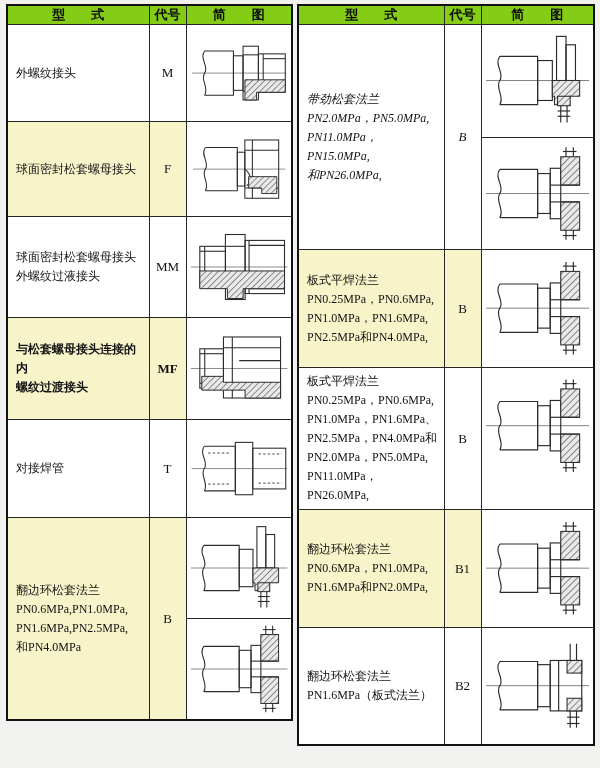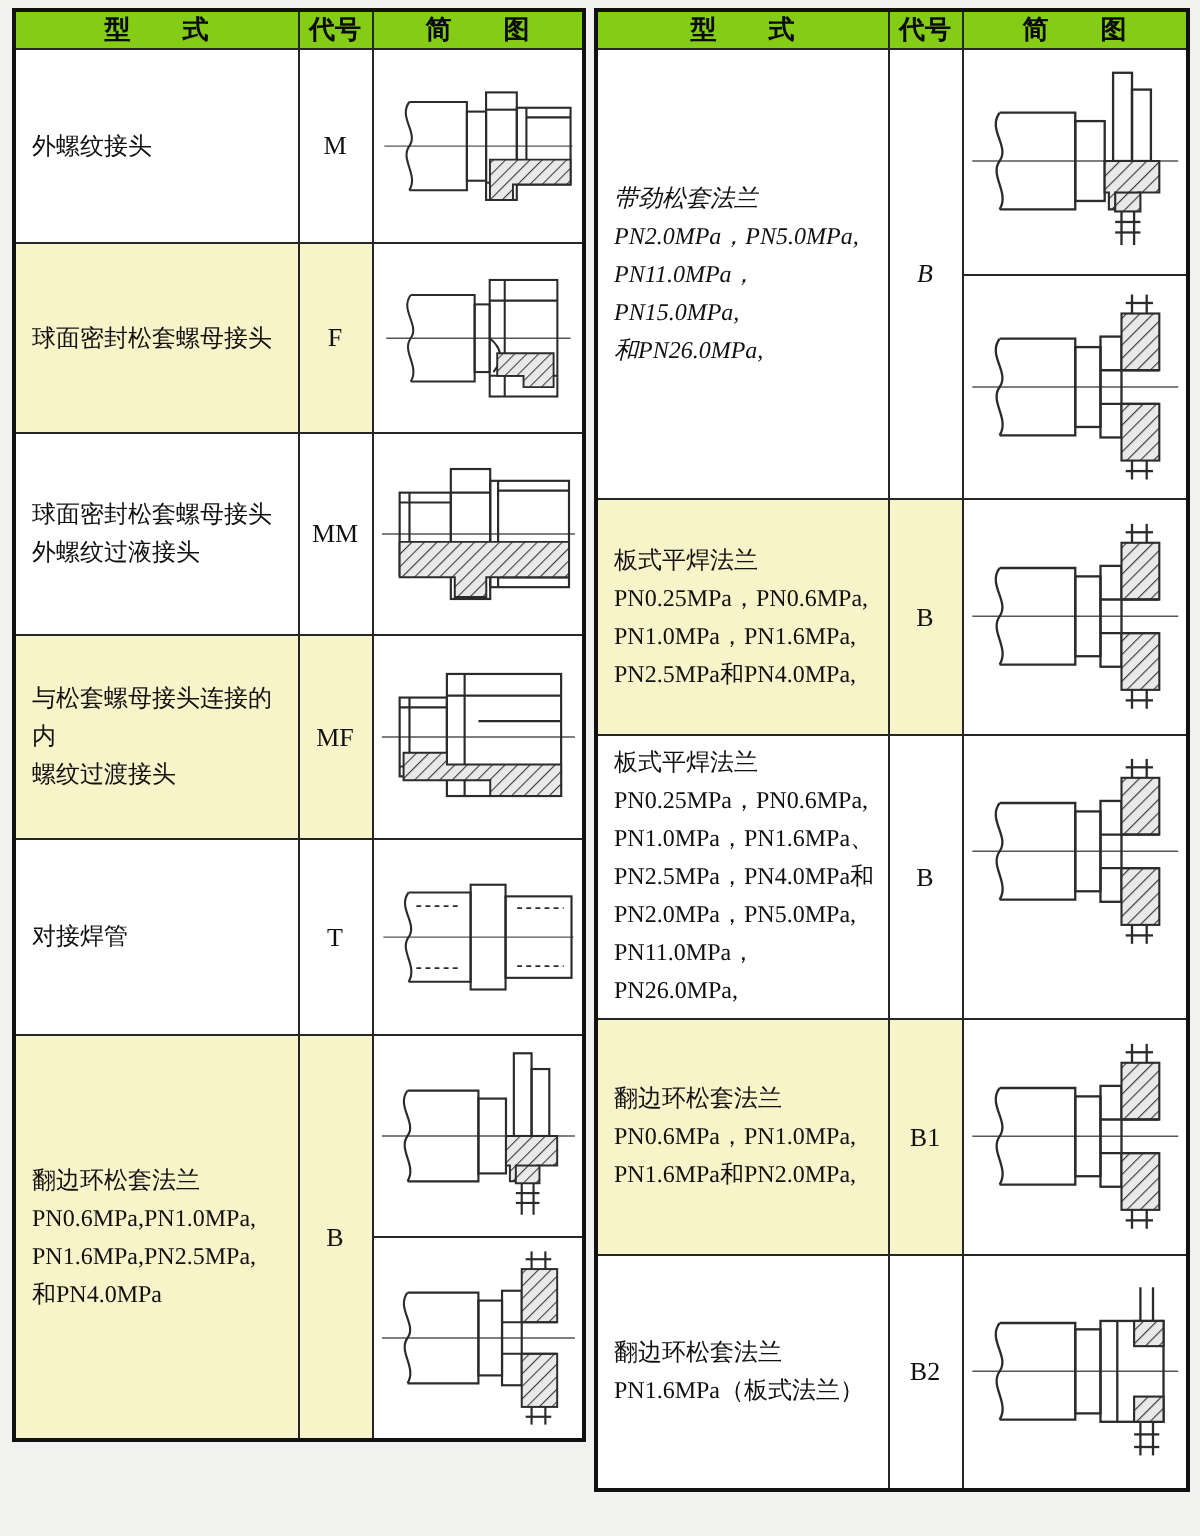--- a/index.html
+++ b/index.html
@@ -152,21 +152,21 @@
      <rect class="ln" x="58" y="21" width="40" height="54"></rect>
      <line class="ln" x1="62" y1="21" x2="62" y2="75"></line>
      <line class="ln" x1="62" y1="26" x2="98" y2="26"></line>
                     <line class="ln" x1="62" y1="70" x2="98" y2="70"></line>
      <polygon class="ht" fill="url(#hatch3)" points="12,52 98,52 98,70 56,70 56,80 40,80 40,70 12,70"></polygon>
                   </svg>
                 </div>
               </div>
             </td>
           </tr>
-          <tr class="hl" style="height: 102px;">
+          <tr class="hl" style="height: 102px; font-weight: bold;">
             <td class="type-cell">
               <div>与松套螺母接头连接的内</div>
               <div>螺纹过渡接头</div>
             </td>
             <td class="code-cell">MF</td>
             <td class="diag-cell">
               <div class="diag-stack" style="height: 101px;">
                 <div class="diag-box">
                   <svg class="dg" viewBox="0 0 104 96" preserveAspectRatio="xMidYMid meet">
     <defs>

